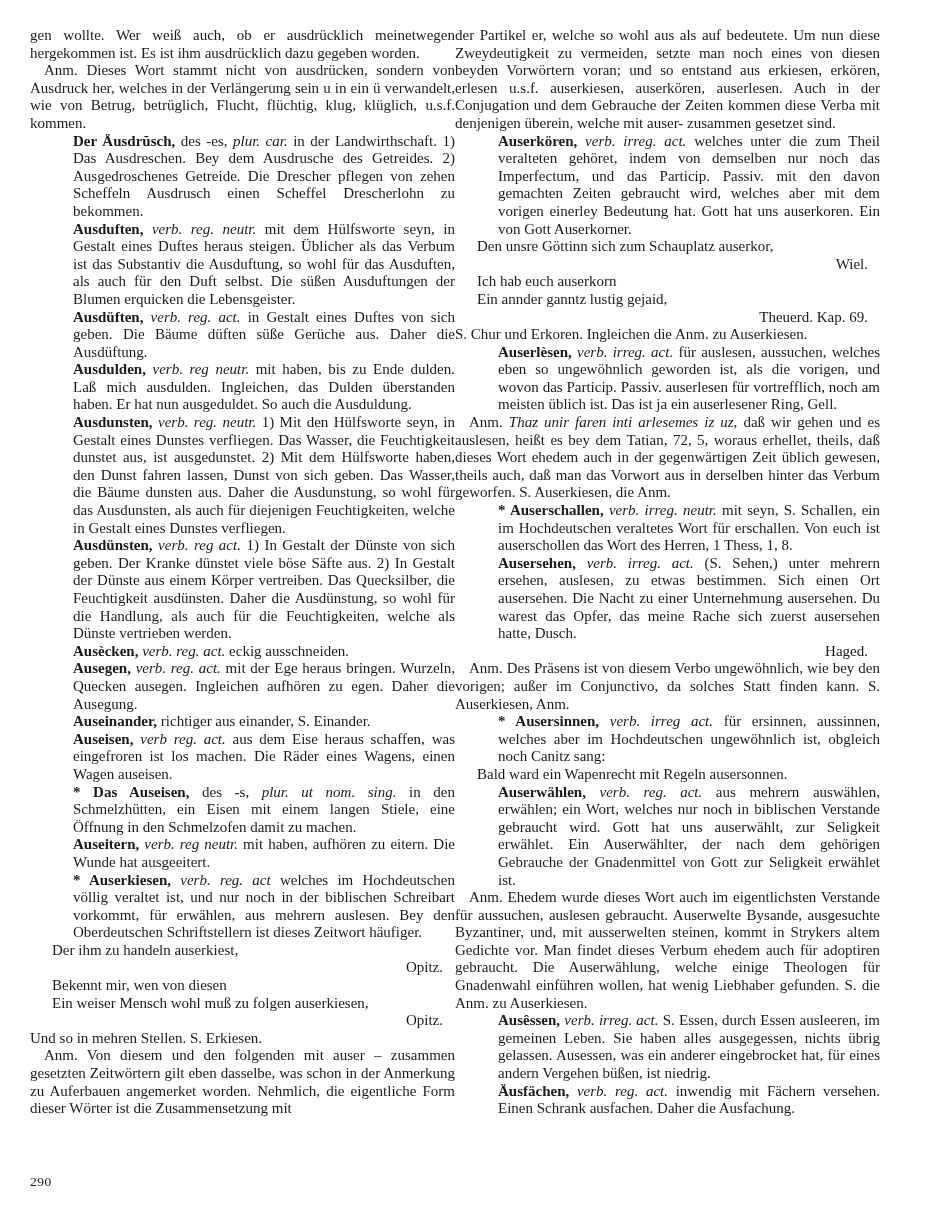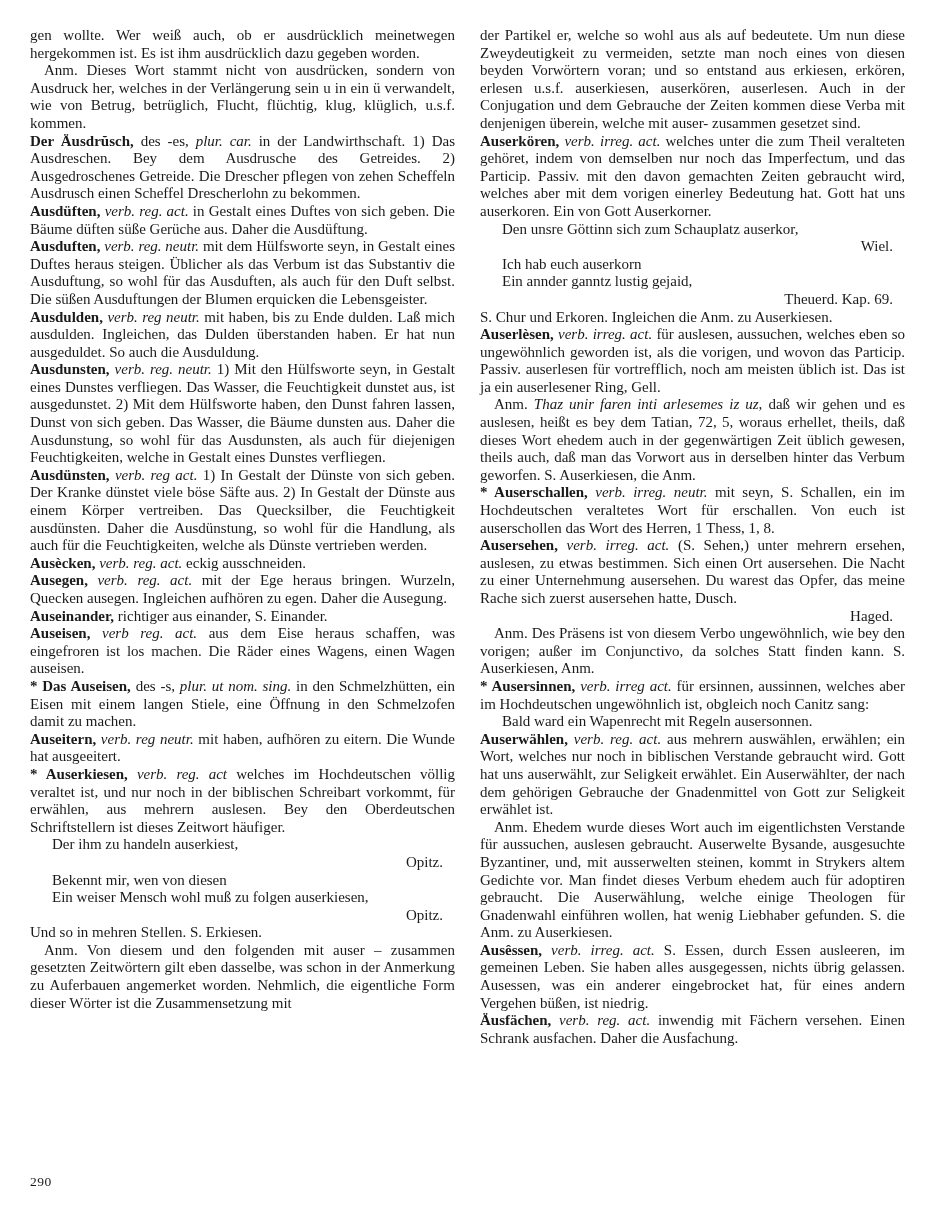--- a/index.html
+++ b/index.html
@@ -11,31 +11,30 @@
     color: #1a1a1a;
     font-family: "Liberation Serif", "DejaVu Serif", serif;
     overflow: hidden;
   }
   .columns {
     position: absolute;
     top: 27px;
     left: 30px;
     width: 875px;
     display: flex;
-    gap: 25px;
   }
   .col {
     width: 425px;
     font-size: 15px;
     line-height: 17.6px;
     text-align: justify;
   }
   .col p { margin: 0; }
   p.cont  { text-align: justify; }
-  p.entry { text-align: justify; }
+  p.entry { text-align: justify; margin-left: 43px; }
   p.anm   { text-align: justify; text-indent: 14px; }
   p.verse { text-align: left; padding-left: 22px; }
   p.attr  { text-align: right; padding-right: 12px; }
   .b { font-weight: bold; }
   .i { font-style: italic; }
   .pageno {
     position: absolute;
     left: 30px;
     bottom: 20px;
     font-size: 13.5px;
@@ -45,22 +44,22 @@
 </style>
 </head>
 <body>
 
 <div class="page">
   <div class="columns">
     <div class="col" id="col-left">
         <p class="cont"><span>gen wollte. Wer weiß auch, ob er ausdrücklich meinetwegen hergekommen ist. Es ist ihm ausdrücklich dazu gegeben worden.</span></p>
         <p class="anm"><span>Anm. Dieses Wort stammt nicht von ausdrücken, sondern von Ausdruck her, welches in der Verlängerung sein u in ein ü verwandelt, wie von Betrug, betrüglich, Flucht, flüchtig, klug, klüglich, u.s.f. kommen.</span></p>
         <p class="entry"><span class="b">Der Äusdrŭsch, </span><span>des -es, </span><span class="i">plur. car. </span><span>in der Landwirthschaft. 1) Das Ausdreschen. Bey dem Ausdrusche des Getreides. 2) Ausgedroschenes Getreide. Die Drescher pflegen von zehen Scheffeln Ausdrusch einen Scheffel Drescherlohn zu bekommen.</span></p>
+        <p class="entry"><span class="b">Ausduften, </span><span class="i">verb. reg. neutr. </span><span>mit dem Hülfsworte seyn, in Gestalt eines Duftes heraus steigen. Üblicher als das Verbum ist das Substantiv die Ausduftung, so wohl für das Ausduften, als auch für den Duft selbst. Die süßen Ausduftungen der Blumen erquicken die Lebensgeister.</span></p>
         <p class="entry"><span class="b">Ausdüften, </span><span class="i">verb. reg. act. </span><span>in Gestalt eines Duftes von sich geben. Die Bäume düften süße Gerüche aus. Daher die Ausdüftung.</span></p>
-        <p class="entry"><span class="b">Ausduften, </span><span class="i">verb. reg. neutr. </span><span>mit dem Hülfsworte seyn, in Gestalt eines Duftes heraus steigen. Üblicher als das Verbum ist das Substantiv die Ausduftung, so wohl für das Ausduften, als auch für den Duft selbst. Die süßen Ausduftungen der Blumen erquicken die Lebensgeister.</span></p>
         <p class="entry"><span class="b">Ausdulden, </span><span class="i">verb. reg neutr. </span><span>mit haben, bis zu Ende dulden. Laß mich ausdulden. Ingleichen, das Dulden überstanden haben. Er hat nun ausgeduldet. So auch die Ausduldung.</span></p>
         <p class="entry"><span class="b">Ausdunsten, </span><span class="i">verb. reg. neutr. </span><span>1) Mit den Hülfsworte seyn, in Gestalt eines Dunstes verfliegen. Das Wasser, die Feuchtigkeit dunstet aus, ist ausgedunstet. 2) Mit dem Hülfsworte haben, den Dunst fahren lassen, Dunst von sich geben. Das Wasser, die Bäume dunsten aus. Daher die Ausdunstung, so wohl für das Ausdunsten, als auch für diejenigen Feuchtigkeiten, welche in Gestalt eines Dunstes verfliegen.</span></p>
         <p class="entry"><span class="b">Ausdünsten, </span><span class="i">verb. reg act. </span><span>1) In Gestalt der Dünste von sich geben. Der Kranke dünstet viele böse Säfte aus. 2) In Gestalt der Dünste aus einem Körper vertreiben. Das Quecksilber, die Feuchtigkeit ausdünsten. Daher die Ausdünstung, so wohl für die Handlung, als auch für die Feuchtigkeiten, welche als Dünste vertrieben werden.</span></p>
         <p class="entry"><span class="b">Ausècken, </span><span class="i">verb. reg. act. </span><span>eckig ausschneiden.</span></p>
         <p class="entry"><span class="b">Ausegen, </span><span class="i">verb. reg. act. </span><span>mit der Ege heraus bringen. Wurzeln, Quecken ausegen. Ingleichen aufhören zu egen. Daher die Ausegung.</span></p>
         <p class="entry"><span class="b">Auseinander, </span><span>richtiger aus einander, S. Einander.</span></p>
         <p class="entry"><span class="b">Auseisen, </span><span class="i">verb reg. act. </span><span>aus dem Eise heraus schaffen, was eingefroren ist los machen. Die Räder eines Wagens, einen Wagen auseisen.</span></p>
         <p class="entry"><span class="b">* Das Auseisen, </span><span>des -s, </span><span class="i">plur. ut nom. sing. </span><span>in den Schmelzhütten, ein Eisen mit einem langen Stiele, eine Öffnung in den Schmelzofen damit zu machen.</span></p>
         <p class="entry"><span class="b">Auseitern, </span><span class="i">verb. reg neutr. </span><span>mit haben, aufhören zu eitern. Die Wunde hat ausgeeitert.</span></p>
         <p class="entry"><span class="b">* Auserkiesen, </span><span class="i">verb. reg. act </span><span>welches im Hochdeutschen völlig veraltet ist, und nur noch in der biblischen Schreibart vorkommt, für erwählen, aus mehrern auslesen. Bey den Oberdeutschen Schriftstellern ist dieses Zeitwort häufiger.</span></p>

